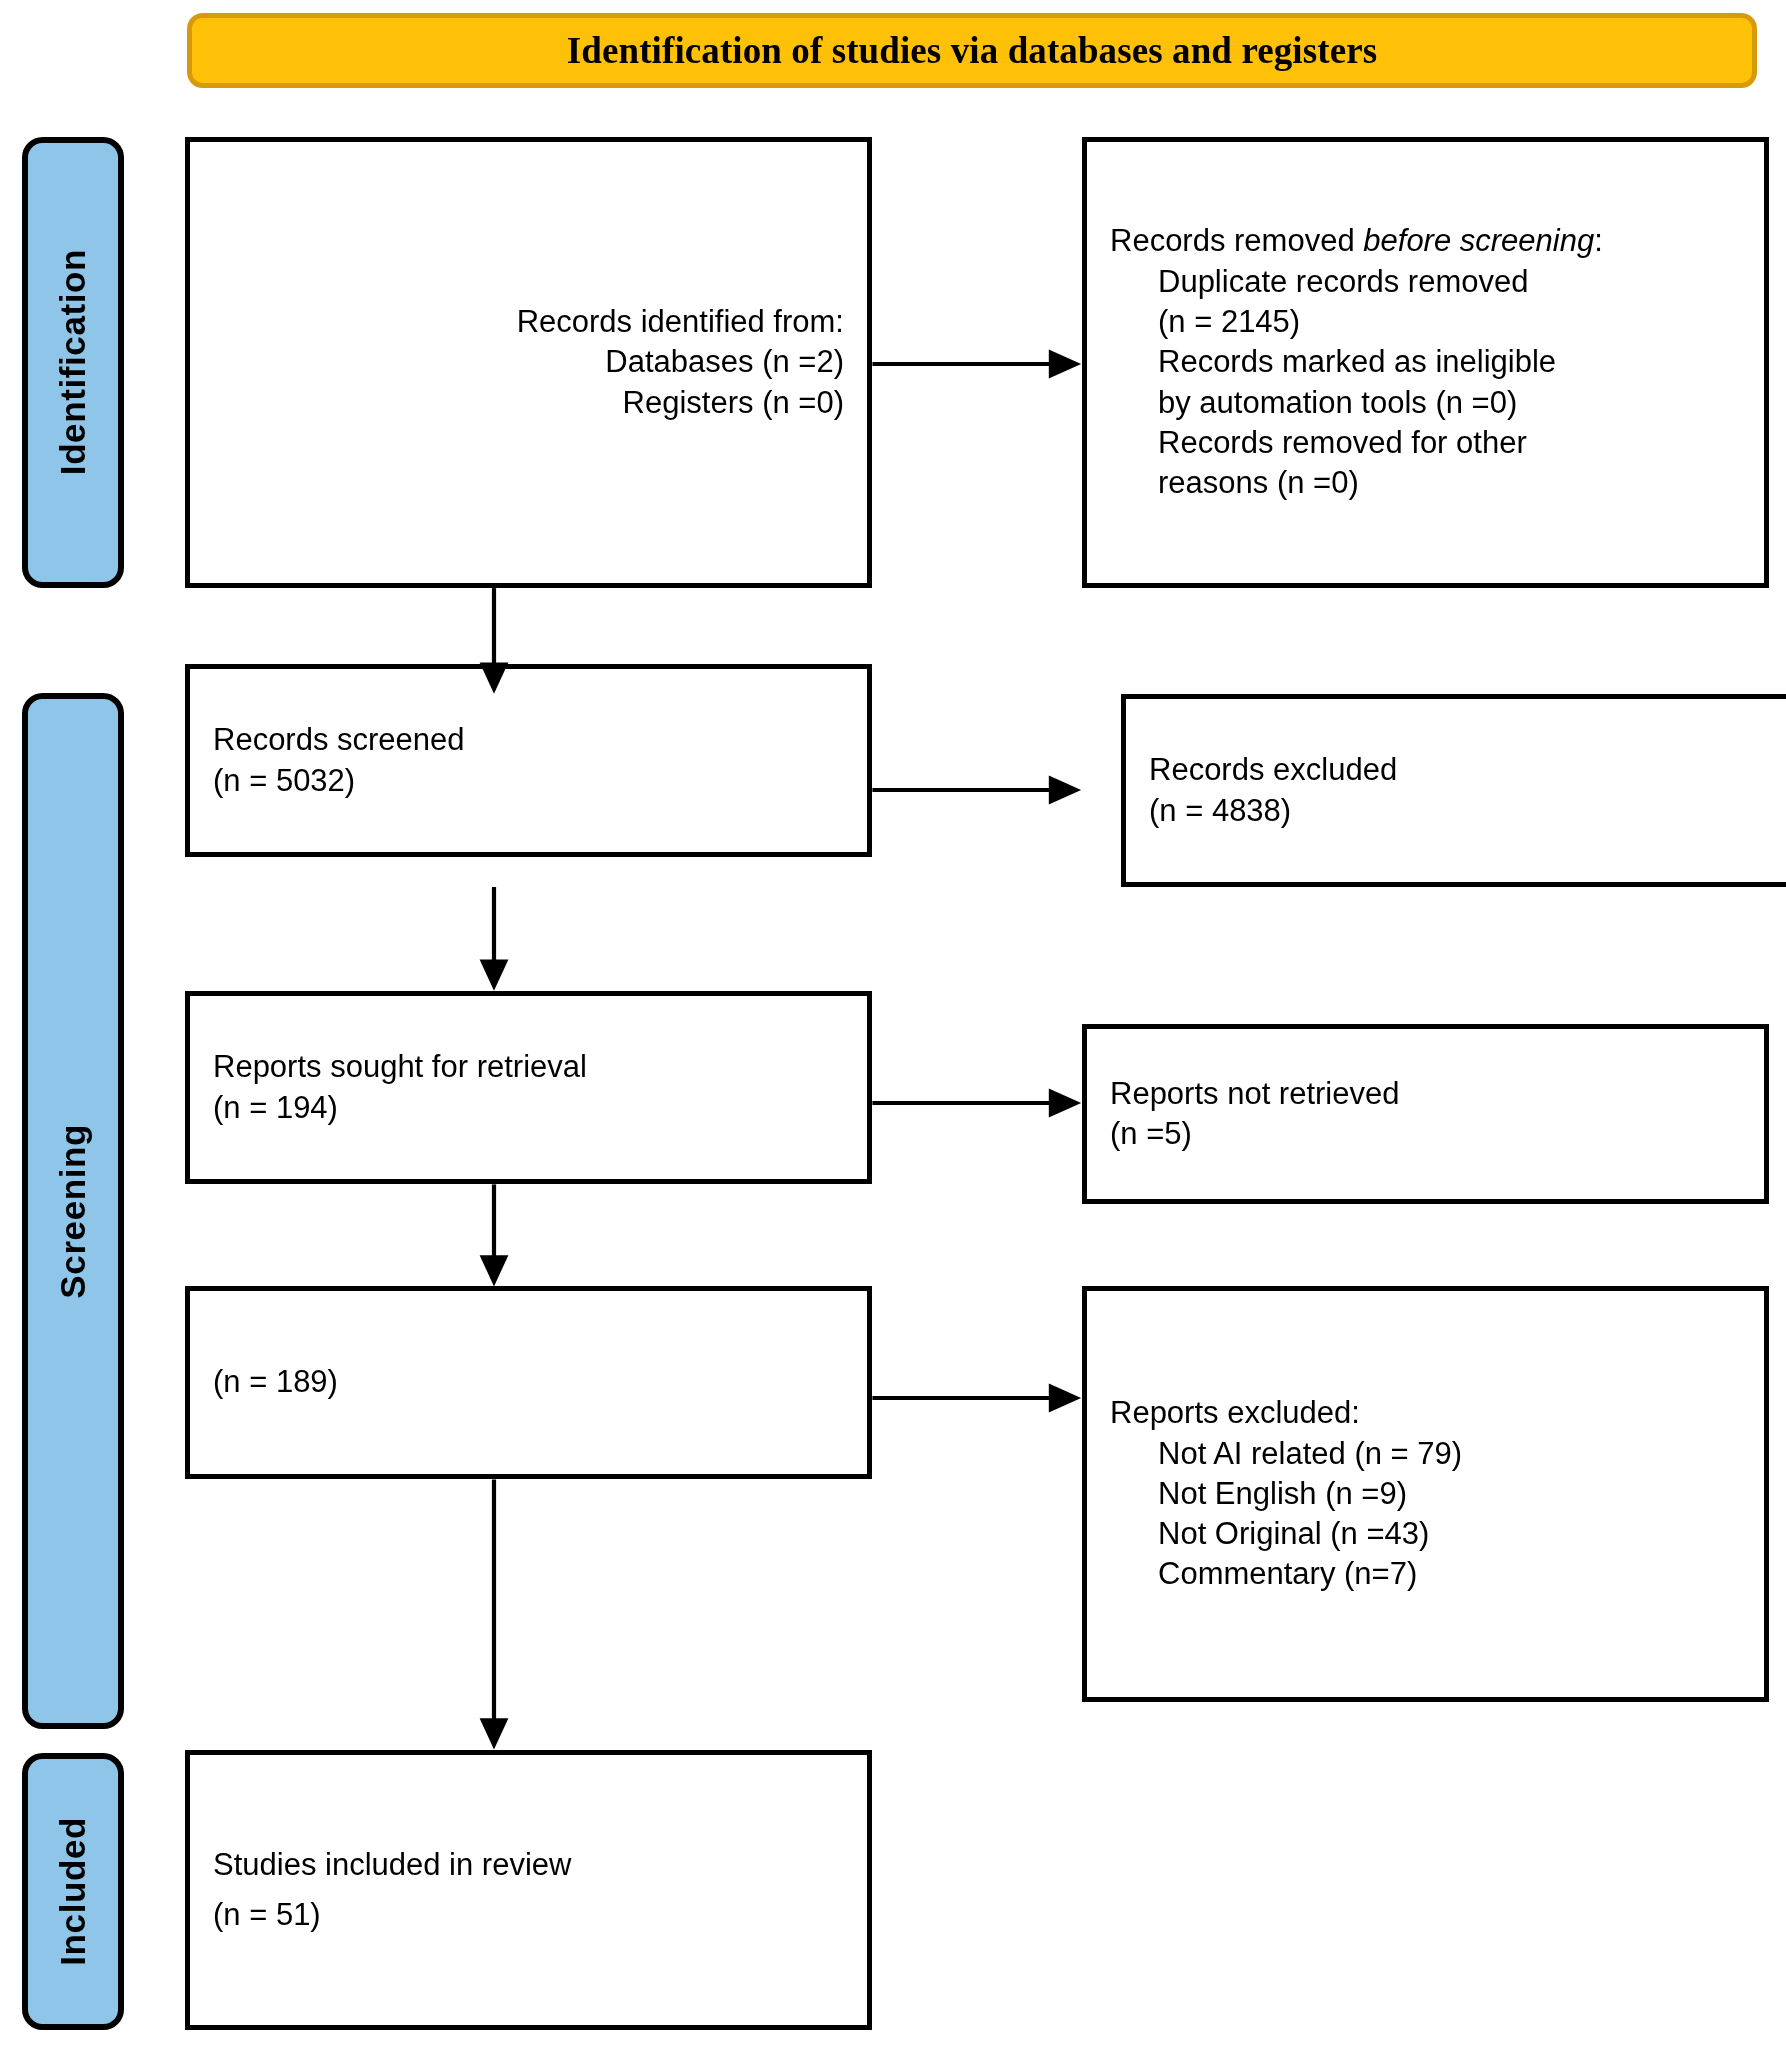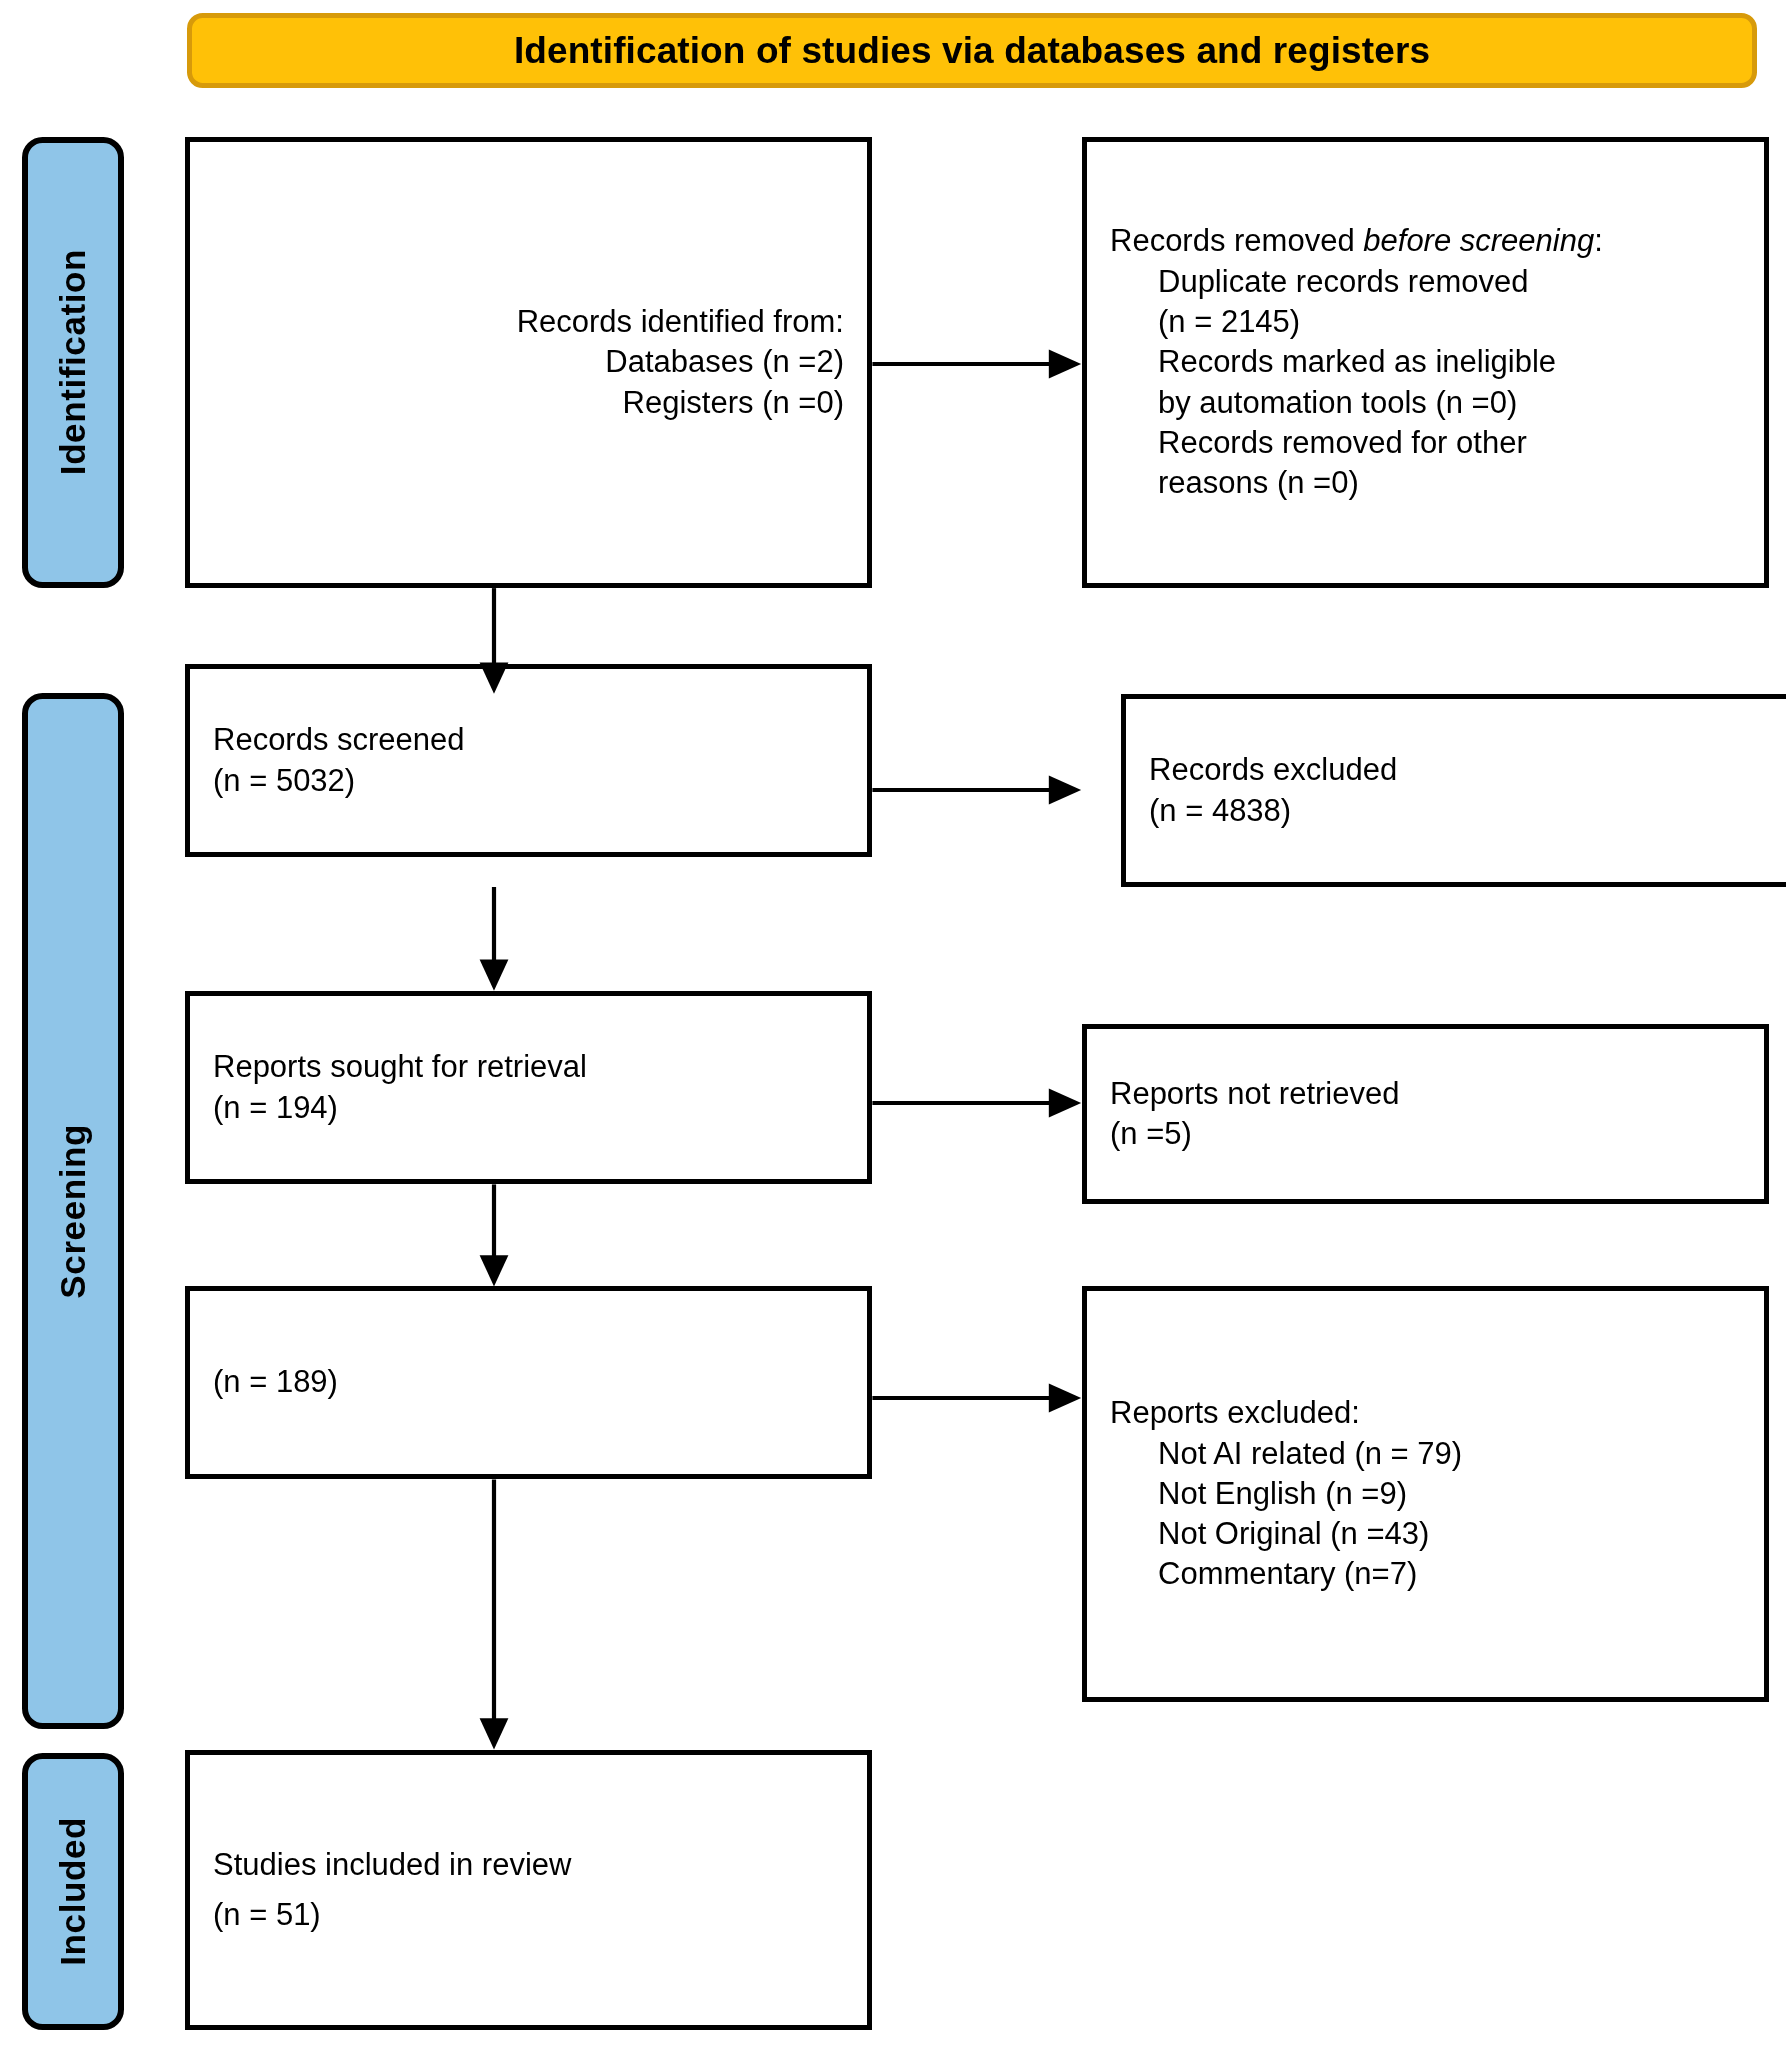--- a/index.html
+++ b/index.html
@@ -25,20 +25,21 @@
     top: 13.3px;
     width: 1570px;
     height: 75px;
     background: #FFC107;
     border: 5.4px solid #D79A0A;
     border-radius: 15.7px;
     box-sizing: border-box;
     display: flex;
     align-items: center;
     justify-content: center;
+    font-family: Liberation Serif, serif;
   }
   .banner-text {
     font-size: 37px;
     font-weight: bold;
     color: #000000;
     letter-spacing: 0.1px;
     white-space: nowrap;
   }
 
   

